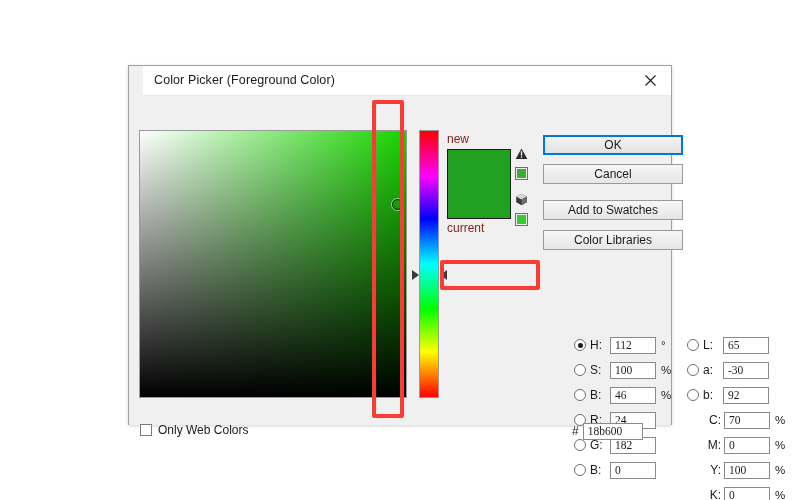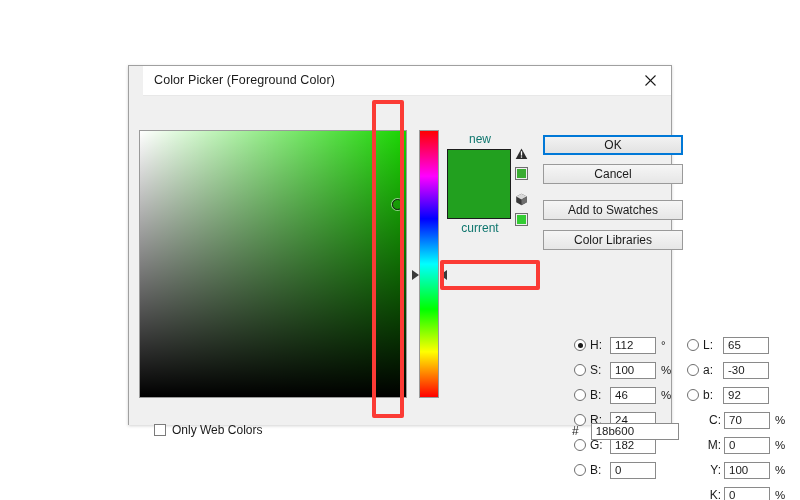--- a/index.html
+++ b/index.html
@@ -138,41 +138,39 @@
   }
 
   
   .webcolors {
     position: absolute;
     left: 11px;
     top: 327px;
     display: flex;
     align-items: center;
     gap: 6px;
-    margin-left: 14px;
   }
   .cbox {
     width: 12px; height: 12px;
     background: #ffffff;
     border: 1px solid #7b7b7b;
     box-sizing: border-box;
   }
   .webcolors .lbl { font-size: 12px; color: #1a1a1a; }
 
   
   .preview-wrap {
     position: absolute;
     left: 318px;
     top: 36px;
     width: 66px;
   }
   .preview-label {
     font-size: 12px;
-    color: #0f766e;
-    text-align: center;
+    color: #7f1d1d;
     line-height: 15px;
   }
   .preview-swatch {
     width: 64px;
     height: 70px;
     border: 1px solid #1c1c1c;
     box-sizing: border-box;
     margin-top: 2px;
     margin-bottom: 2px;
   }
@@ -263,36 +261,37 @@
     height: 17px;
     background: #ffffff;
     border: 1px solid #8a8a8a;
     box-sizing: border-box;
     font-size: 11.5px;
     color: #1a1a1a;
     display: flex;
     align-items: center;
     padding-left: 4px;
     margin-left: 3px;
+    font-family: Liberation Serif, serif;
   }
   .unit {
     font-size: 11.5px;
     color: #1a1a1a;
     margin-left: 5px;
   }
   .hexrow {
     position: absolute;
     left: 443px;
     top: 325px;
     height: 20px;
     display: flex;
     align-items: center;
   }
   .hexrow .hash { font-size: 12px; color: #1a1a1a; margin-right: 4px; }
-  .hexrow .finput { width: 88px; margin-left: 8px; }
+  .hexrow .finput { width: 60px; margin-left: 0; }
 
   
   .annot {
     position: absolute;
     border: 4px solid #fb3b35;
     box-sizing: border-box;
     pointer-events: none;
     border-radius: 2px;
   }
   .annot-strip  { left: 372px; top: 100px; width: 32px; height: 318px; }

